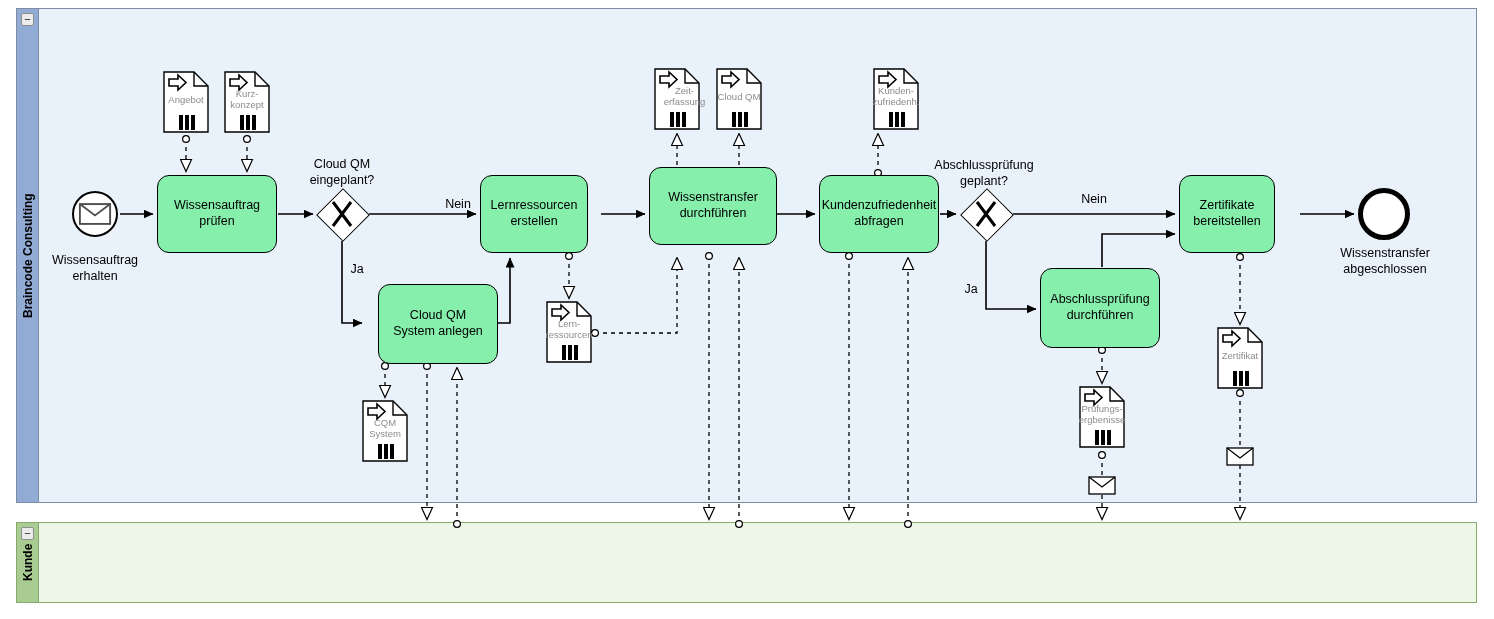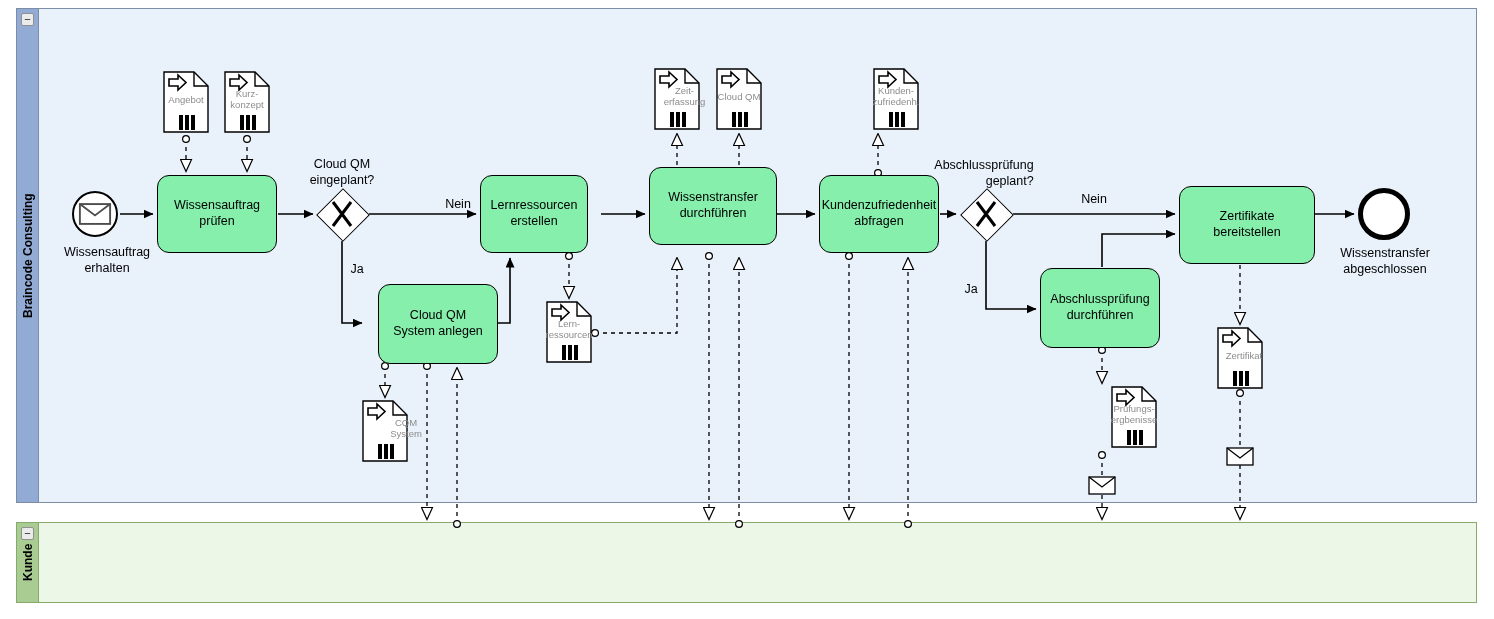--- a/index.html
+++ b/index.html
@@ -110,21 +110,21 @@
       <path d="M1227,448 L1240,458 L1253,448" fill="none" stroke="#000" stroke-width="1.3"></path>
     </g>
   </svg>
 
   <div class="event" style="left:72px;top:191px;width:46px;height:46px;border:2px solid #000;">
     <svg width="34" height="24" viewBox="0 0 36 25">
       <rect x="2" y="2" width="32" height="21" fill="#fff" stroke="#4d4d4d" stroke-width="2"></rect>
       <path d="M2,2 L18,14 L34,2" fill="none" stroke="#4d4d4d" stroke-width="2"></path>
     </svg>
   </div>
-  <div class="lbl" style="left:95px;top:260px;margin-left:12px;">Wissensauftrag
+  <div class="lbl" style="left:95px;top:268px;">Wissensauftrag
 erhalten</div>
 
   <div class="event" style="left:1358px;top:188px;width:52px;height:52px;border:5px solid #000;"></div>
   <div class="lbl" style="left:1385px;top:261px;">Wissenstransfer
 abgeschlossen</div>
 
   <div class="task" style="left:157px;top:175px;width:120px;height:78px;">
     <span>Wissensauftrag prüfen</span>
   </div>
   <div class="task" style="left:480px;top:175px;width:108px;height:78px;">
@@ -135,40 +135,40 @@
   </div>
   <div class="task" style="left:649px;top:167px;width:128px;height:78px;">
     <span>Wissenstransfer durchführen</span>
   </div>
   <div class="task" style="left:819px;top:175px;width:120px;height:78px;border-radius:12px;">
     <span>Kundenzufriedenheit abfragen</span>
   </div>
   <div class="task" style="left:1040px;top:268px;width:120px;height:80px;">
     <span>Abschlussprüfung durchführen</span>
   </div>
-  <div class="task" style="left:1179px;top:186px;width:136px;height:78px;">
+  <div class="task" style="left:1179px;top:175px;width:96px;height:78px;">
     <span>Zertifikate bereitstellen</span>
   </div>
 
   <div class="gw" style="left:316px;top:188px;">
     <div class="diamond"></div>
     <svg width="52" height="52">
       <path d="M17,14 L35,38 M35,14 L17,38" stroke="#000" stroke-width="3" fill="none"></path>
     </svg>
   </div>
   <div class="lbl" style="left:342px;top:172px;">Cloud QM
 eingeplant?</div>
 
   <div class="gw" style="left:960px;top:188px;">
     <div class="diamond"></div>
     <svg width="52" height="52">
       <path d="M17,14 L35,38 M35,14 L17,38" stroke="#000" stroke-width="3" fill="none"></path>
     </svg>
   </div>
-  <div class="lbl" style="left:984px;top:173px;text-align:right;">Abschlussprüfung
+  <div class="lbl" style="left:984px;top:173px;">Abschlussprüfung
 geplant?</div>
 
   <div class="lbl" style="left:458px;top:204px;">Nein</div>
   <div class="lbl" style="left:357px;top:269px;">Ja</div>
   <div class="lbl" style="left:1094px;top:199px;">Nein</div>
   <div class="lbl" style="left:971px;top:289px;">Ja</div>
 
   <div class="doc" style="left:163px;top:71px;">
     <svg width="46" height="62" viewBox="0 0 46 62">
       <path d="M1,1 H31 L45,15 V61 H1 Z" fill="#fff" stroke="#000" stroke-width="1.4"></path>
@@ -250,51 +250,51 @@
       <g>
           <rect x="16" y="44" width="4" height="15" fill="#000"></rect>
           <rect x="22" y="44" width="4" height="15" fill="#000"></rect>
           <rect x="28" y="44" width="4" height="15" fill="#000"></rect>
         </g>
     </svg>
     <div class="doc-label">Lern-
 ressourcen</div>
   </div>
 
-  <div class="doc" style="left:362px;top:400px;padding-left:42px;">
+  <div class="doc" style="left:362px;top:400px;">
     <svg width="46" height="62" viewBox="0 0 46 62">
       <path d="M1,1 H31 L45,15 V61 H1 Z" fill="#fff" stroke="#000" stroke-width="1.4"></path>
       <path d="M31,1 V15 H45" fill="none" stroke="#000" stroke-width="1.4"></path>
       <path d="M6,8 h9 v-4 l8,7.5 -8,7.5 v-4 h-9 z" fill="#fff" stroke="#000" stroke-width="1.6"></path>
       <g>
           <rect x="16" y="44" width="4" height="15" fill="#000"></rect>
           <rect x="22" y="44" width="4" height="15" fill="#000"></rect>
           <rect x="28" y="44" width="4" height="15" fill="#000"></rect>
         </g>
     </svg>
     <div class="doc-label">CQM
 System</div>
   </div>
 
-  <div class="doc" style="left:1111px;top:386px;">
+  <div class="doc" style="left:1079px;top:386px;">
     <svg width="46" height="62" viewBox="0 0 46 62">
       <path d="M1,1 H31 L45,15 V61 H1 Z" fill="#fff" stroke="#000" stroke-width="1.4"></path>
       <path d="M31,1 V15 H45" fill="none" stroke="#000" stroke-width="1.4"></path>
       <path d="M6,8 h9 v-4 l8,7.5 -8,7.5 v-4 h-9 z" fill="#fff" stroke="#000" stroke-width="1.6"></path>
       <g>
           <rect x="16" y="44" width="4" height="15" fill="#000"></rect>
           <rect x="22" y="44" width="4" height="15" fill="#000"></rect>
           <rect x="28" y="44" width="4" height="15" fill="#000"></rect>
         </g>
     </svg>
     <div class="doc-label">Prüfungs-
 ergbenisse</div>
   </div>
 
-  <div class="doc" style="left:1217px;top:327px;padding-left:8px;">
+  <div class="doc" style="left:1217px;top:327px;">
     <svg width="46" height="62" viewBox="0 0 46 62">
       <path d="M1,1 H31 L45,15 V61 H1 Z" fill="#fff" stroke="#000" stroke-width="1.4"></path>
       <path d="M31,1 V15 H45" fill="none" stroke="#000" stroke-width="1.4"></path>
       <path d="M6,8 h9 v-4 l8,7.5 -8,7.5 v-4 h-9 z" fill="#fff" stroke="#000" stroke-width="1.6"></path>
       <g>
           <rect x="16" y="44" width="4" height="15" fill="#000"></rect>
           <rect x="22" y="44" width="4" height="15" fill="#000"></rect>
           <rect x="28" y="44" width="4" height="15" fill="#000"></rect>
         </g>
     </svg>

